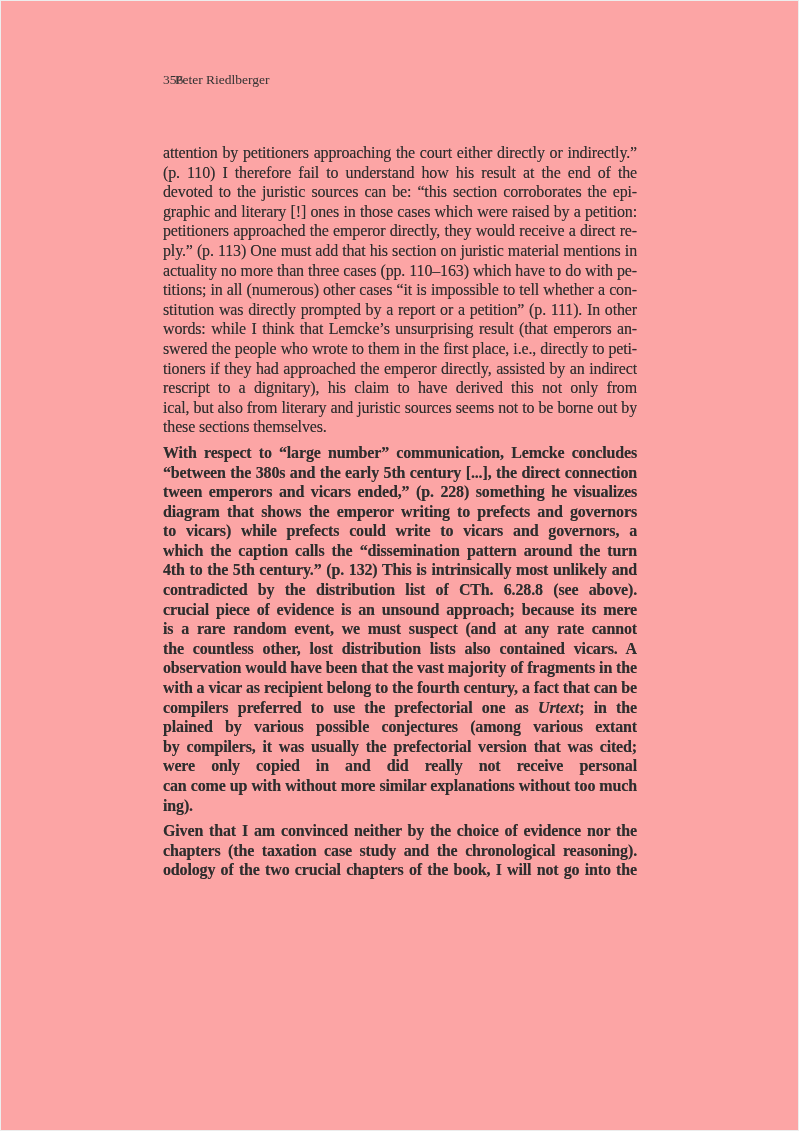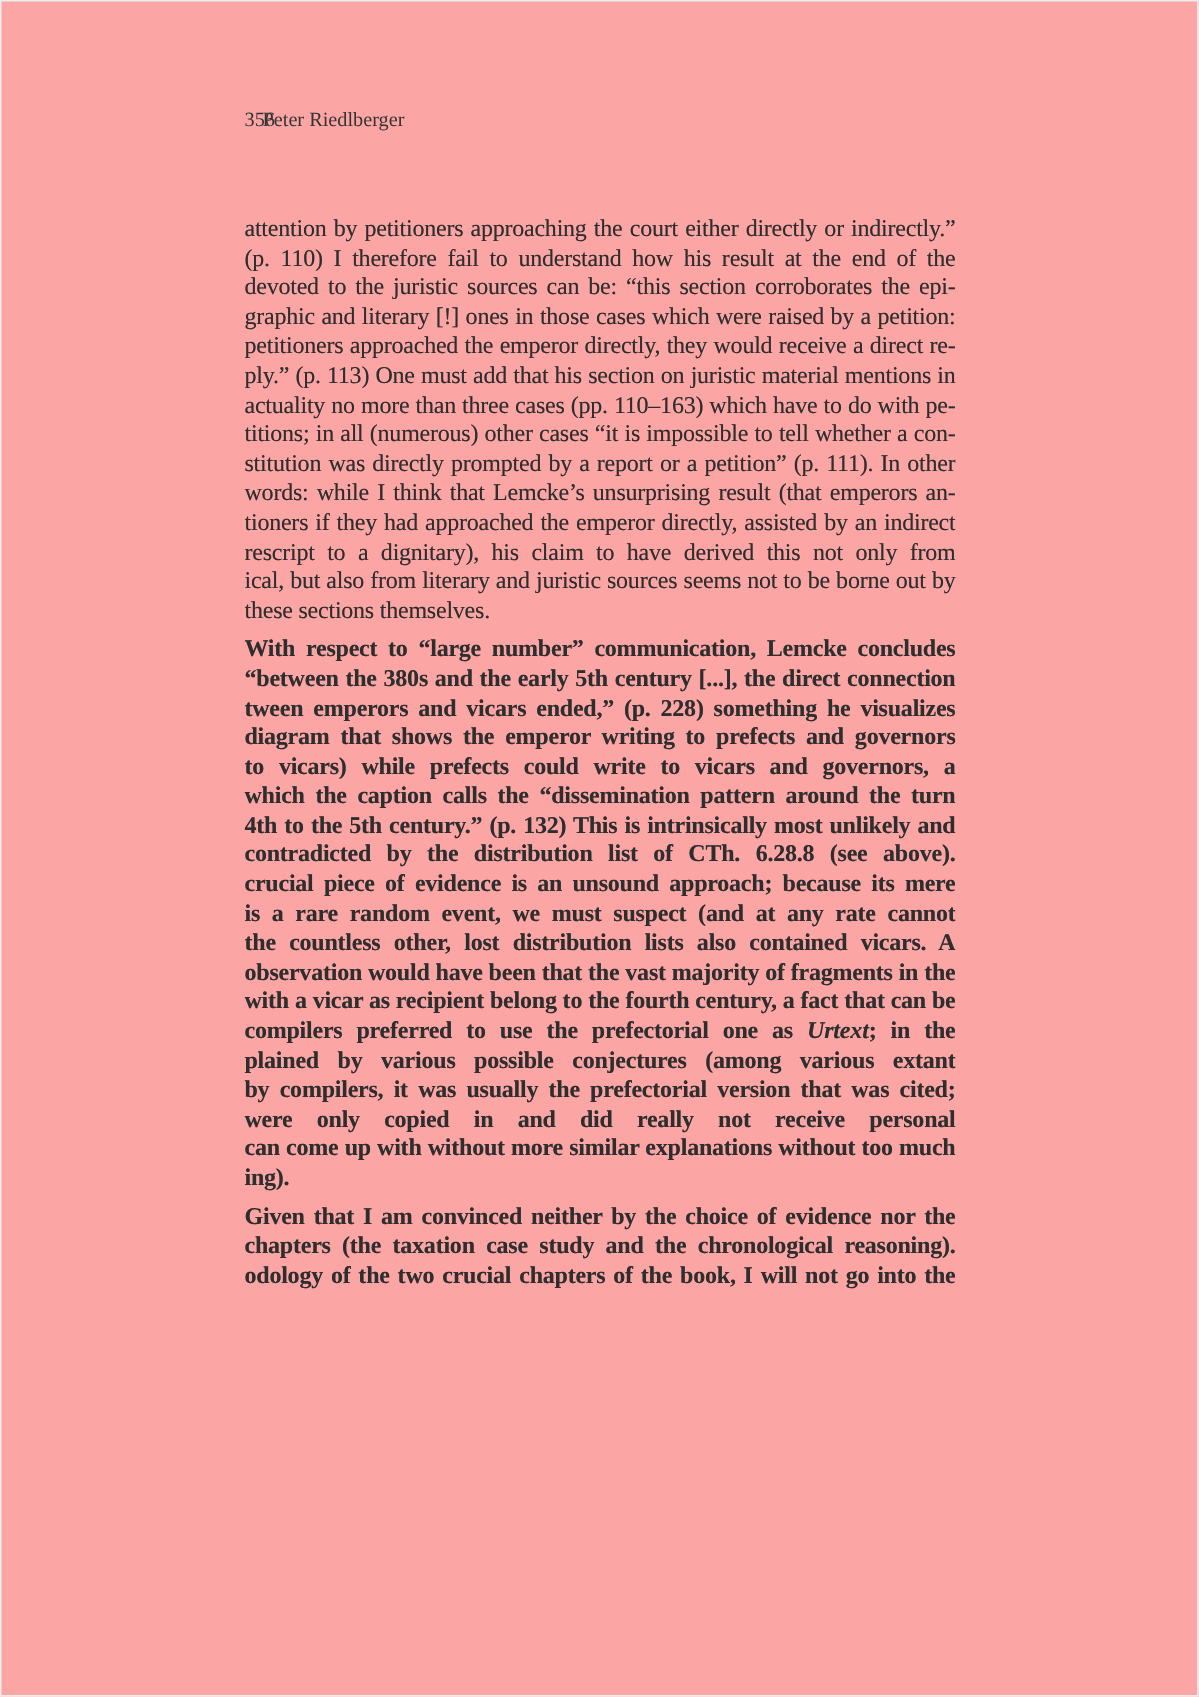--- a/index.html
+++ b/index.html
@@ -81,20 +81,21 @@
         <div class="line">attention by petitioners approaching the court either directly or indirectly.”</div>
         <div class="line">(p. 110) I therefore fail to understand how his result at the end of the section</div>
         <div class="line">devoted to the juristic sources can be: “this section corroborates the epi-</div>
         <div class="line">graphic and literary [!] ones in those cases which were raised by a petition: If</div>
         <div class="line">petitioners approached the emperor directly, they would receive a direct re-</div>
         <div class="line">ply.” (p. 113) One must add that his section on juristic material mentions in</div>
         <div class="line">actuality no more than three cases (pp. 110–163) which have to do with pe-</div>
         <div class="line">titions; in all (numerous) other cases “it is impossible to tell whether a con-</div>
         <div class="line">stitution was directly prompted by a report or a petition” (p. 111). In other</div>
         <div class="line">words: while I think that Lemcke’s unsurprising result (that emperors an-</div>
+        <div class="line">swered the people who wrote to them in the first place, i.e., directly to peti-</div>
         <div class="line">tioners if they had approached the emperor directly, assisted by an indirect</div>
         <div class="line">rescript to a dignitary), his claim to have derived this not only from epigraph-</div>
         <div class="line">ical, but also from literary and juristic sources seems not to be borne out by</div>
         <div class="line last">these sections themselves.</div>
       </div>
       <div class="para">
         <div class="line">With respect to “large number” communication, Lemcke concludes that</div>
         <div class="line">“between the 380s and the early 5th century [...], the direct connection be-</div>
         <div class="line">tween emperors and vicars ended,” (p. 228) something he visualizes with a</div>
         <div class="line">diagram that shows the emperor writing to prefects and governors (but not</div>

